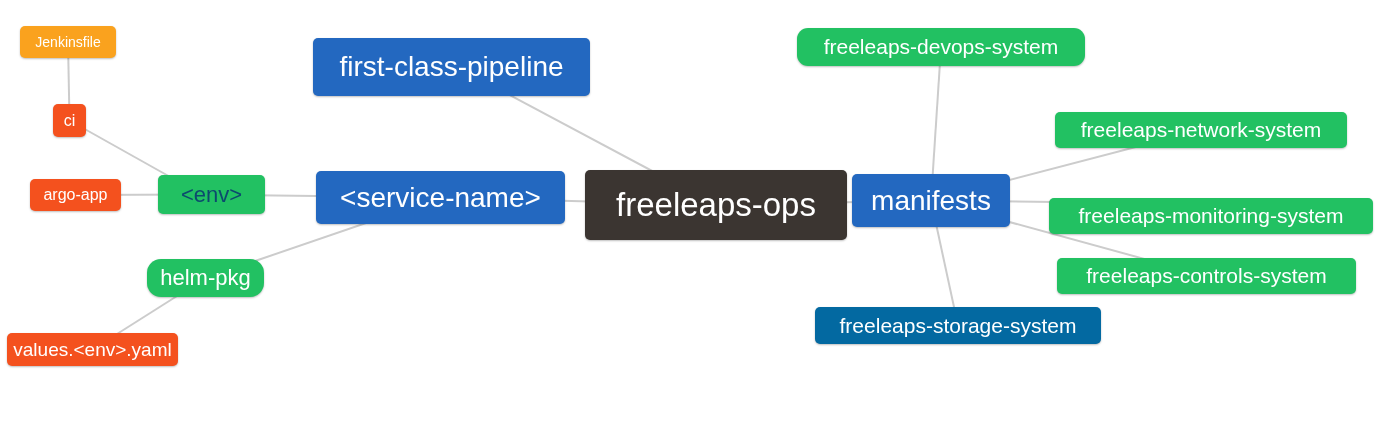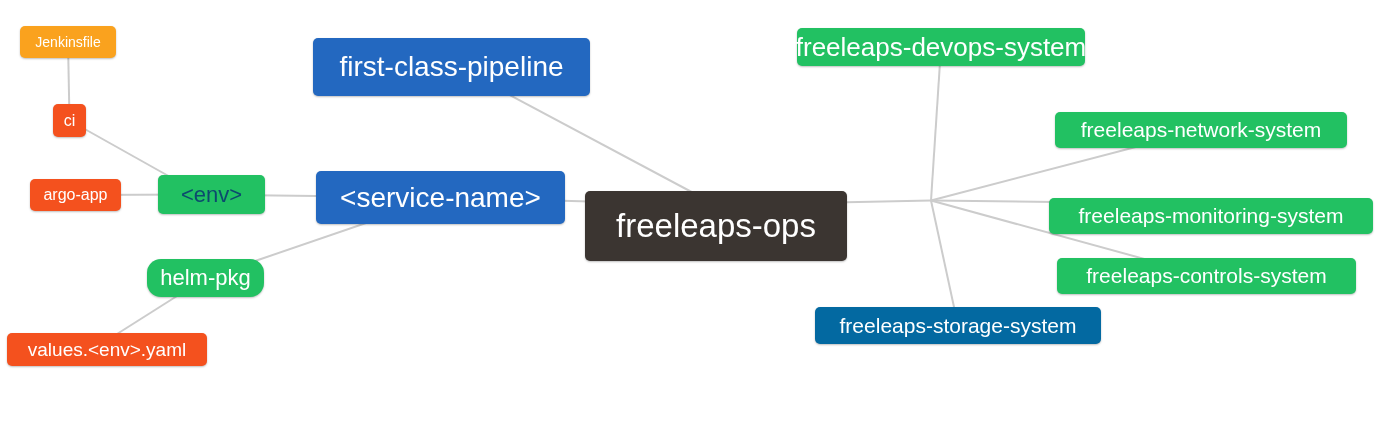--- a/index.html
+++ b/index.html
@@ -47,27 +47,28 @@
       <line x1="92.5" y1="349.5" x2="205.5" y2="278" stroke="#CCCCCC" stroke-width="2"></line>
       <line x1="451.5" y1="64" x2="716" y2="205" stroke="#CCCCCC" stroke-width="2"></line>
       <line x1="440.5" y1="197.5" x2="716" y2="205" stroke="#CCCCCC" stroke-width="2"></line>
       <line x1="716" y1="205" x2="931" y2="200.5" stroke="#CCCCCC" stroke-width="2"></line>
       <line x1="931" y1="200.5" x2="941" y2="47" stroke="#CCCCCC" stroke-width="2"></line>
       <line x1="931" y1="200.5" x2="1201" y2="130" stroke="#CCCCCC" stroke-width="2"></line>
       <line x1="931" y1="200.5" x2="1211" y2="204" stroke="#CCCCCC" stroke-width="2"></line>
       <line x1="931" y1="200.5" x2="1206.5" y2="276" stroke="#CCCCCC" stroke-width="2"></line>
       <line x1="931" y1="200.5" x2="958" y2="325.5" stroke="#CCCCCC" stroke-width="2"></line>
     </svg>
-<div class="node" style="left: 585px; top: 170px; width: 262px; height: 70px; font-size: 33px; background: rgb(59, 53, 49); color: rgb(255, 255, 255); margin-top: 21px;">freeleaps-ops</div>
+<div class="node" style="left: 585px; top: 170px; width: 262px; height: 70px; font-size: 33px; background: rgb(59, 53, 49); color: rgb(255, 255, 255);">freeleaps-ops</div>
     <div class="node" style="left: 313px; top: 38px; width: 277px; height: 58px; font-size: 28px; background: rgb(35, 104, 192); color: rgb(255, 255, 255);">first-class-pipeline</div>
     <div class="node" style="left: 316px; top: 171px; width: 249px; height: 53px; font-size: 28px; background: rgb(35, 104, 192); color: rgb(255, 255, 255);">&lt;service-name&gt;</div>
+    <div class="node" style="left: 852px; top: 174px; width: 158px; height: 53px; font-size: 28px; background: rgb(35, 104, 192); color: rgb(255, 255, 255);">manifests</div>
     <div class="node" style="left: 158px; top: 175px; width: 107px; height: 39px; font-size: 22px; background: rgb(34, 193, 98); color: #0c4a6e;">&lt;env&gt;</div>
     <div class="node" style="left: 147px; top: 259px; width: 117px; height: 38px; font-size: 22px; background: rgb(34, 193, 98); color: rgb(255, 255, 255); border-radius: 14px;">helm-pkg</div>
     <div class="node" style="left: 53px; top: 104px; width: 33px; height: 33px; font-size: 16px; background: rgb(244, 81, 30); color: rgb(255, 255, 255);">ci</div>
     <div class="node" style="left: 30px; top: 179px; width: 91px; height: 32px; font-size: 16px; background: rgb(244, 81, 30); color: rgb(255, 255, 255);">argo-app</div>
-    <div class="node" style="left: 7px; top: 333px; width: 200px; height: 33px; font-size: 19px; background: rgb(244, 81, 30); color: rgb(255, 255, 255);">values.&lt;env&gt;.yaml</div>
+    <div class="node" style="left: 7px; top: 333px; width: 171px; height: 33px; font-size: 19px; background: rgb(244, 81, 30); color: rgb(255, 255, 255);">values.&lt;env&gt;.yaml</div>
     <div class="node" style="left: 20px; top: 26px; width: 96px; height: 32px; font-size: 14px; background: rgb(250, 162, 30); color: rgb(255, 255, 255);">Jenkinsfile</div>
-    <div class="node" style="left: 797px; top: 28px; width: 288px; height: 38px; font-size: 26px; background: rgb(34, 193, 98); color: rgb(255, 255, 255);">freeleaps-devops-system</div>
+    <div class="node" style="left: 797px; top: 28px; width: 288px; height: 38px; font-size: 21px; background: rgb(34, 193, 98); color: rgb(255, 255, 255); border-radius: 11px;">freeleaps-devops-system</div>
     <div class="node" style="left: 1055px; top: 112px; width: 292px; height: 36px; font-size: 21px; background: rgb(34, 193, 98); color: rgb(255, 255, 255);">freeleaps-network-system</div>
     <div class="node" style="left: 1049px; top: 198px; width: 324px; height: 36px; font-size: 21px; background: rgb(34, 193, 98); color: rgb(255, 255, 255);">freeleaps-monitoring-system</div>
     <div class="node" style="left: 1057px; top: 258px; width: 299px; height: 36px; font-size: 21px; background: rgb(34, 193, 98); color: rgb(255, 255, 255);">freeleaps-controls-system</div>
     <div class="node" style="left: 815px; top: 307px; width: 286px; height: 37px; font-size: 21px; background: #0369a1; color: rgb(255, 255, 255);">freeleaps-storage-system</div>
   </div>
 
 </body></html>

